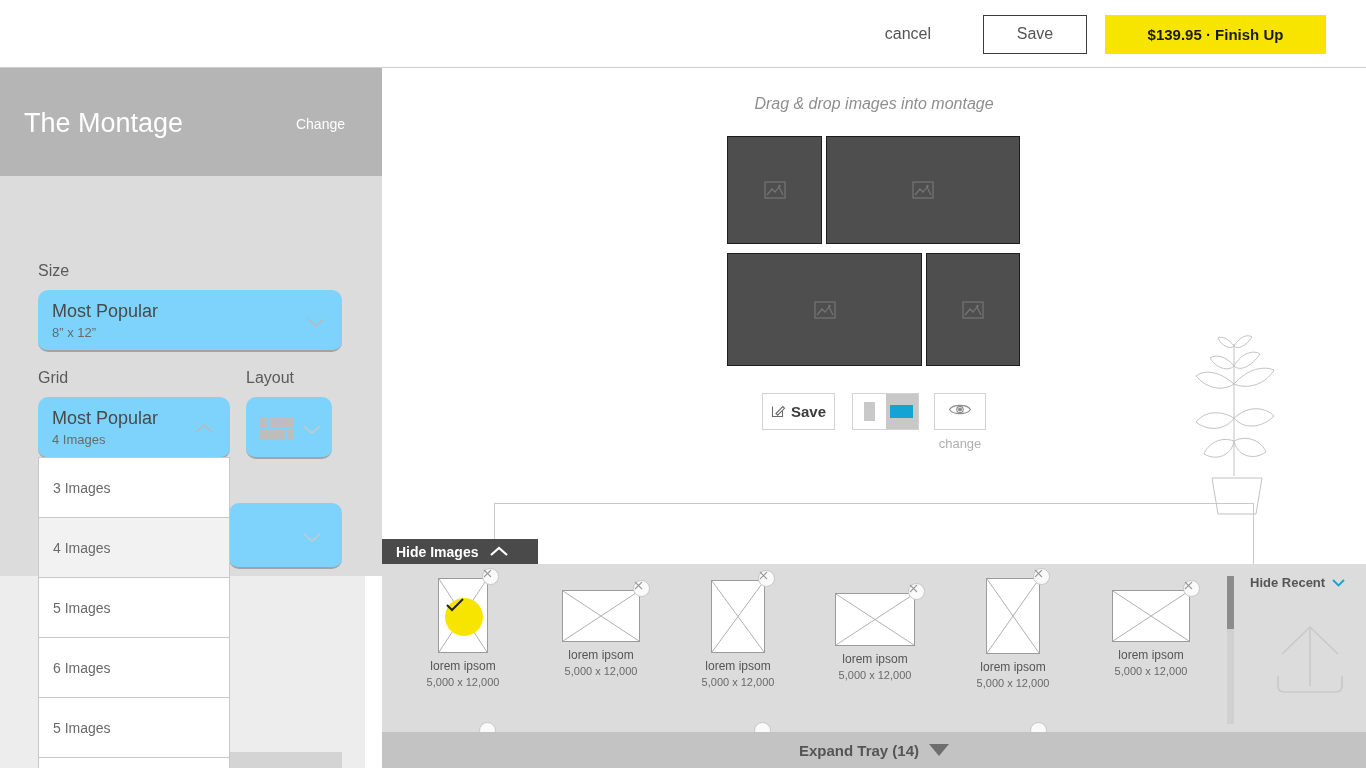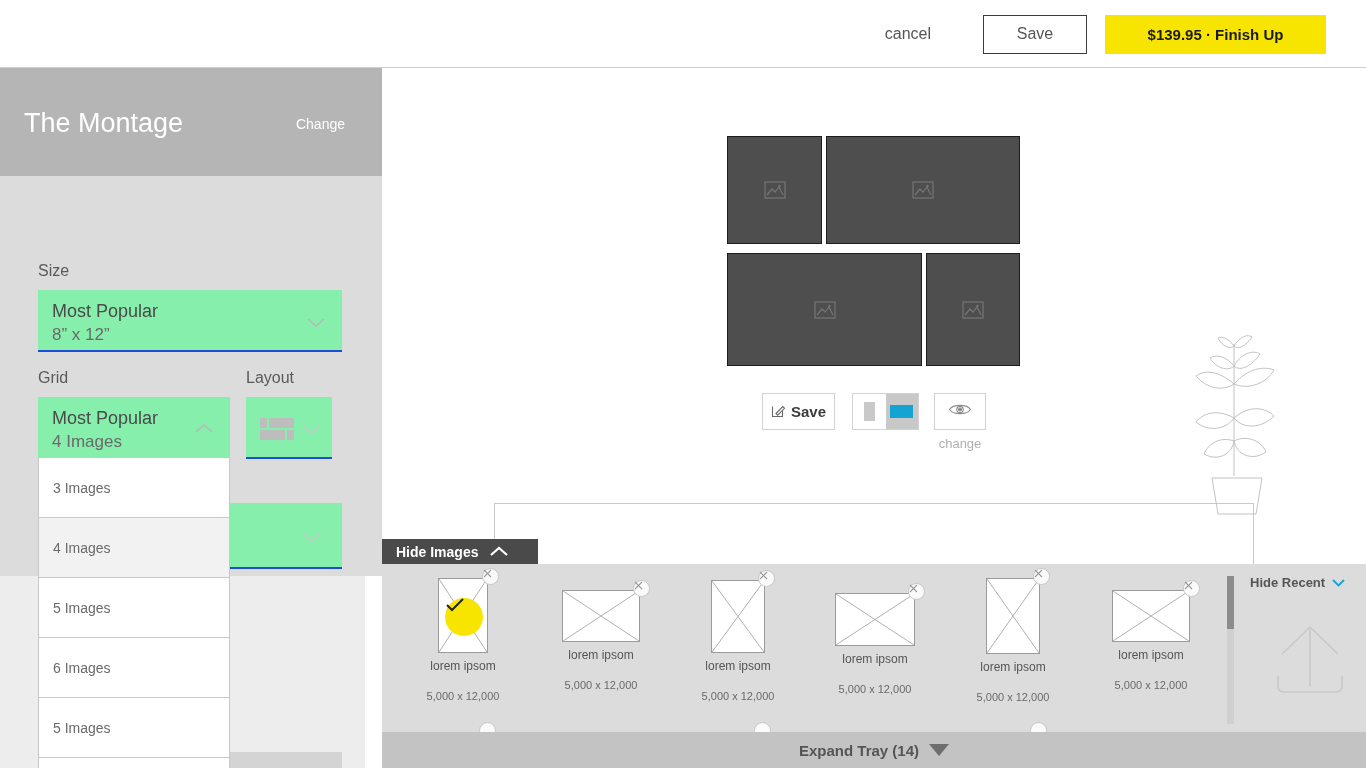--- a/index.html
+++ b/index.html
@@ -55,25 +55,25 @@
     font-size: 14px; color: #ffffff; cursor: pointer;
   }
   .sidebar-body {
     position: absolute; left: 0; top: 108px; width: 382px; height: 400px;
     background: #dcdcdc;
   }
   .field-label {
     position: absolute; font-size: 16px; color: #5a5a5a;
   }
   .select-box {
-    position: absolute; background: #86efac;
-    border-bottom: 2px solid #1d4ed8; cursor: pointer;
+    position: absolute; background: #7dd3fc;
+    border-bottom: 2px solid #a3a3a3; cursor: pointer; border-radius: 10px;
   }
   .select-main { font-size: 18px; color: #4a4a4a; }
-  .select-sub  { font-size: 17px; color: #6a6a6a; margin-top: 3px; }
+  .select-sub  { font-size: 13px; color: #6a6a6a; margin-top: 3px; }
   .chev {
     position: absolute; width: 20px; height: 12px;
   }
   .chev svg { display: block; }
 
   
   #size-select { left: 38px; top: 114px; width: 304px; height: 62px; padding: 11px 0 0 14px; }
   #size-chev   { right: 16px; top: 26px; }
   
   #grid-select { left: 38px; top: 221px; width: 192px; height: 62px; padding: 11px 0 0 14px; }
@@ -189,21 +189,21 @@
   }
   .thumb-check {
     position: absolute; width: 38px; height: 38px; border-radius: 50%;
     background: #f7e500; display: flex; align-items: center; justify-content: center;
   }
   .thumb-name {
     text-align: center; font-size: 12px; color: #555; margin-top: 6px;
     white-space: nowrap;
   }
   .thumb-dim {
-    text-align: center; font-size: 11px; color: #6a6a6a; margin-top: 17px;
+    text-align: center; font-size: 11px; color: #6a6a6a; margin-top: 3px;
     white-space: nowrap;
   }
   .tray-scrollbar {
     position: absolute; left: 845px; top: 12px; width: 7px; height: 148px;
     background: #d0d0d0;
   }
   .tray-thumb-bar {
     position: absolute; left: 0; top: 0; width: 7px; height: 53px; background: #8c8c8c;
   }
   .sort-ctl {
@@ -304,20 +304,21 @@
       <div class="dd-item selected">4 Images</div>
       <div class="dd-item">5 Images</div>
       <div class="dd-item">6 Images</div>
       <div class="dd-item">5 Images</div>
       <div class="dd-item">8 Images</div>
     </div>
   </div>
 
   <div class="canvas">
 
+    <div class="drag-hint">Drag &amp; drop images into montage</div>
 
     <div class="shelf"></div>
 
     <span class="plant">
       <svg width="110" height="195" viewBox="0 0 110 195" fill="none" stroke="#c2c2c2" stroke-width="1">
         <path d="M52 150 L52 40"></path>
         <path d="M52 58 C36 44 22 44 14 50 C24 62 40 66 52 58 Z"></path>
         <path d="M52 58 C66 42 82 40 92 44 C84 58 66 64 52 58 Z"></path>
         <path d="M52 92 C34 82 20 88 14 96 C26 106 44 104 52 92 Z"></path>
         <path d="M52 92 C68 78 84 82 92 90 C80 102 62 104 52 92 Z"></path>

